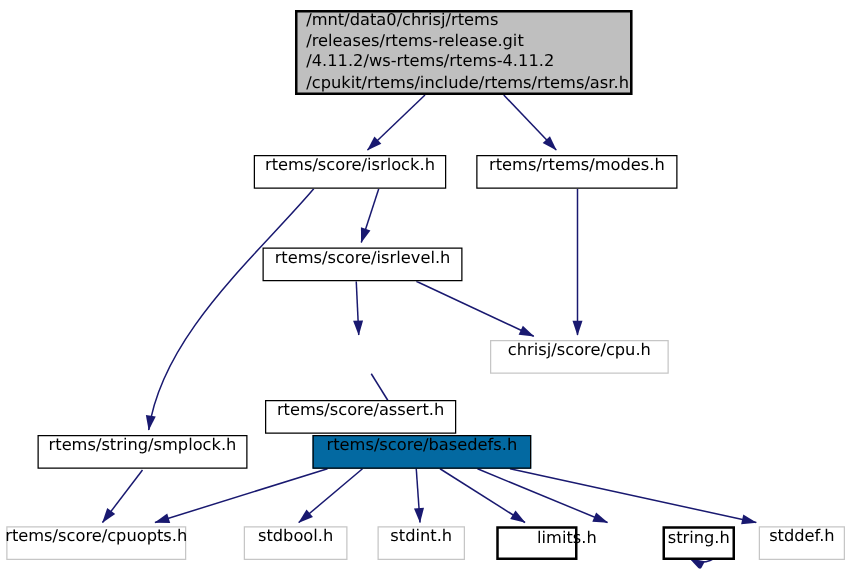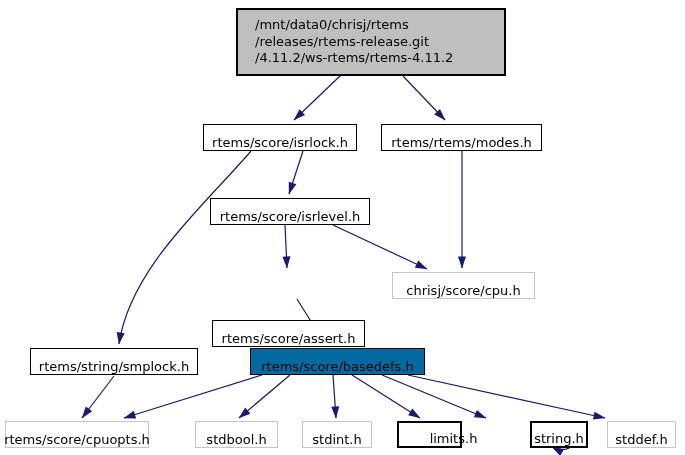--- a/index.html
+++ b/index.html
@@ -13,31 +13,31 @@
   #edge-layer{
     position:absolute;left:0;top:0;width:685px;height:455px;
     pointer-events:none;
   }
   .node{
     position:absolute;
     box-sizing:border-box;
     background:#ffffff;
     border:1px solid #000000;
     display:flex;
-    align-items:flex-end;
+    align-items:flex-start;
     justify-content:center;
     font-size:13px;
     color:#000000;
     white-space:nowrap;
   }
   .node.root{
     flex-direction:column;
     align-items:flex-start;
     justify-content:center;
-    padding-left:17px;
+    padding-left:7px;
     line-height:16.5px;
   }
   .edge{fill:none;}
 </style>
 </head>
 <body>
 
 <div class="canvas">
   <svg id="edge-layer" width="685" height="455" viewBox="0 0 685 455">
     <defs>
@@ -62,20 +62,21 @@
         <path d="M382 375 L486 418" class="edge" stroke="#191970" stroke-width="1.2" marker-end="url(#arrow)"></path>
         <path d="M408 375 L605 418" class="edge" stroke="#191970" stroke-width="1.2" marker-end="url(#arrow)"></path>
         <path d="M545 427 C568 418 583 427 579 437 C575 448 563 453 552 447" class="edge" stroke="#191970" stroke-width="1.2" marker-end="url(#arrow)"></path>
       </g>
   </svg>
   <div id="node-layer">
       <div class="node root" style="left: 236px; top: 8px; width: 270px; height: 68px; border-color: rgb(0, 0, 0); border-width: 2px; background: rgb(191, 191, 191);">
         <div>/mnt/data0/chrisj/rtems</div>
         <div>/releases/rtems-release.git</div>
         <div>/4.11.2/ws-rtems/rtems-4.11.2</div>
+        <div>/cpukit/rtems/include/rtems/rtems/asr.h</div>
       </div>
       <div class="node" style="left: 203px; top: 124px; width: 154px; height: 27px; border-color: rgb(0, 0, 0); border-width: 1px; background: rgb(255, 255, 255);">
         <span>rtems/score/isrlock.h</span>
       </div>
       <div class="node" style="left: 381px; top: 124px; width: 161px; height: 27px; border-color: rgb(0, 0, 0); border-width: 1px; background: rgb(255, 255, 255);">
         <span>rtems/rtems/modes.h</span>
       </div>
       <div class="node" style="left: 210px; top: 198px; width: 160px; height: 27px; border-color: rgb(0, 0, 0); border-width: 1px; background: rgb(255, 255, 255);">
         <span>rtems/score/isrlevel.h</span>
       </div>

